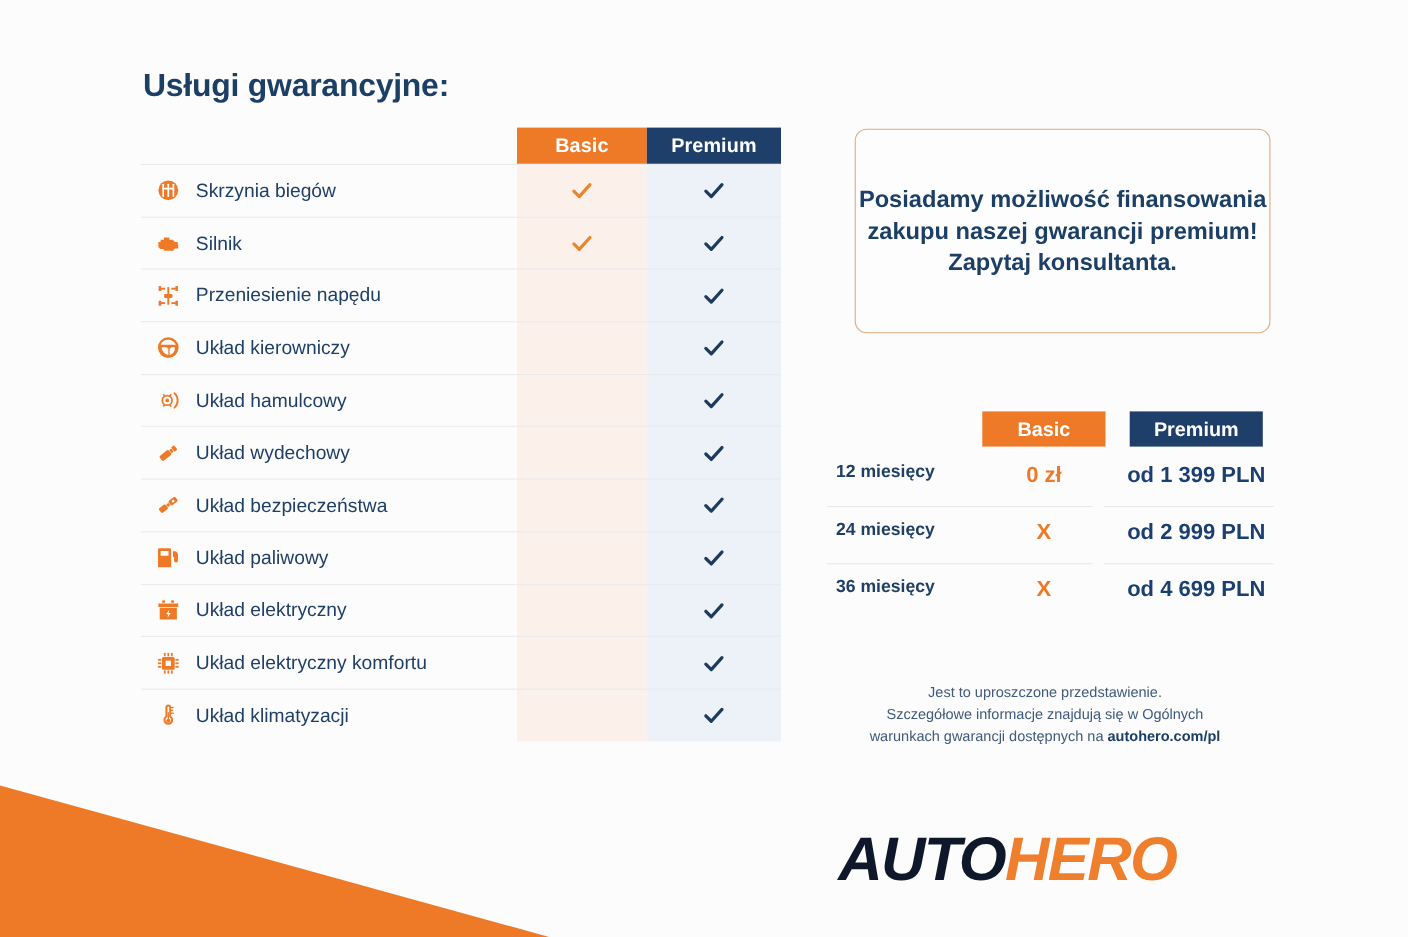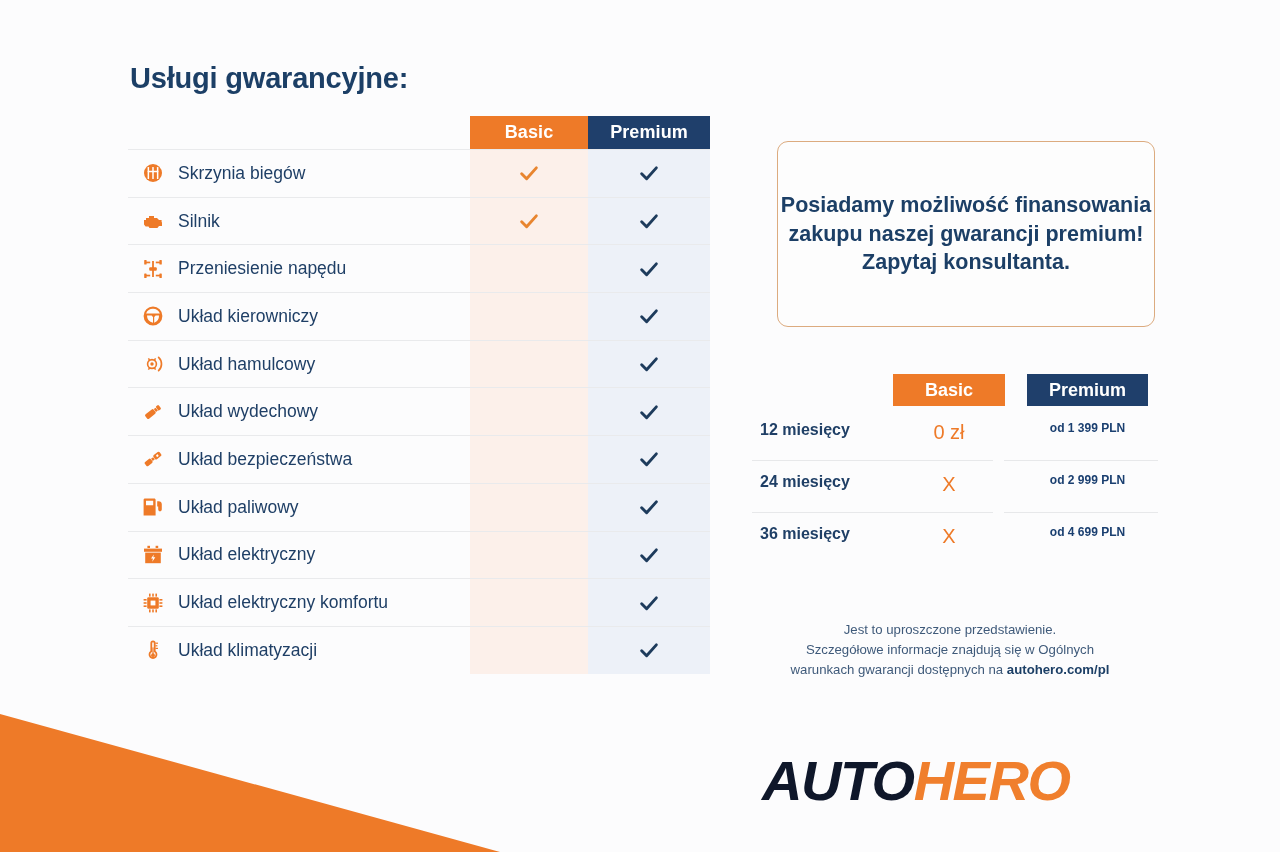--- a/index.html
+++ b/index.html
@@ -73,21 +73,21 @@
   }
   .row .mark-basic { width: 118px; }
   .row .mark-prem  { width: 122px; }
   .chk { width: 22px; height: 22px; display: block; }
 
   
   .callout {
     position: absolute; left: 777px; top: 117px; width: 378px; height: 186px;
     border: 1.5px solid #dcab7f; border-radius: 11px;
     background: #fdfdfd;
-    display: flex; align-items: center; justify-content: center; margin-top: 24px;
+    display: flex; align-items: center; justify-content: center;
   }
   .callout p {
     font-size: 21.5px; font-weight: bold; color: #1c3f66;
     line-height: 1.33; text-align: center;
   }
 
   
   .price {
     position: absolute; left: 752px; top: 372px; width: 406px;
   }
@@ -107,25 +107,25 @@
   }
   .price-row + .price-row::before { left: 0;   width: 241px; }
   .price-row + .price-row::after  { left: 252px; width: 154px; }
 
   .pr-term {
     position: absolute; left: 8px; top: 13px;
     font-size: 16px; font-weight: bold; color: #1f3f66; white-space: nowrap;
   }
   .pr-basic {
     position: absolute; left: 141px; top: 13px; width: 112px;
-    text-align: center; font-size: 20px; font-weight: normal; color: #ee7a28;
+    text-align: center; font-size: 20px; font-weight: bold; color: #ee7a28;
   }
   .pr-prem {
     position: absolute; left: 270px; top: 13px; width: 131px;
-    text-align: center; font-size: 12px; font-weight: bold; color: #1a3f70;
+    text-align: center; font-size: 20px; font-weight: bold; color: #1a3f70;
     white-space: nowrap;
   }
 
   
   .fineprint {
     position: absolute; left: 740px; top: 620px; width: 420px;
     text-align: center; font-size: 13.2px; color: #3f5a7a; line-height: 1.52;
   }
   .fineprint b { color: #1c3f66; }
 

